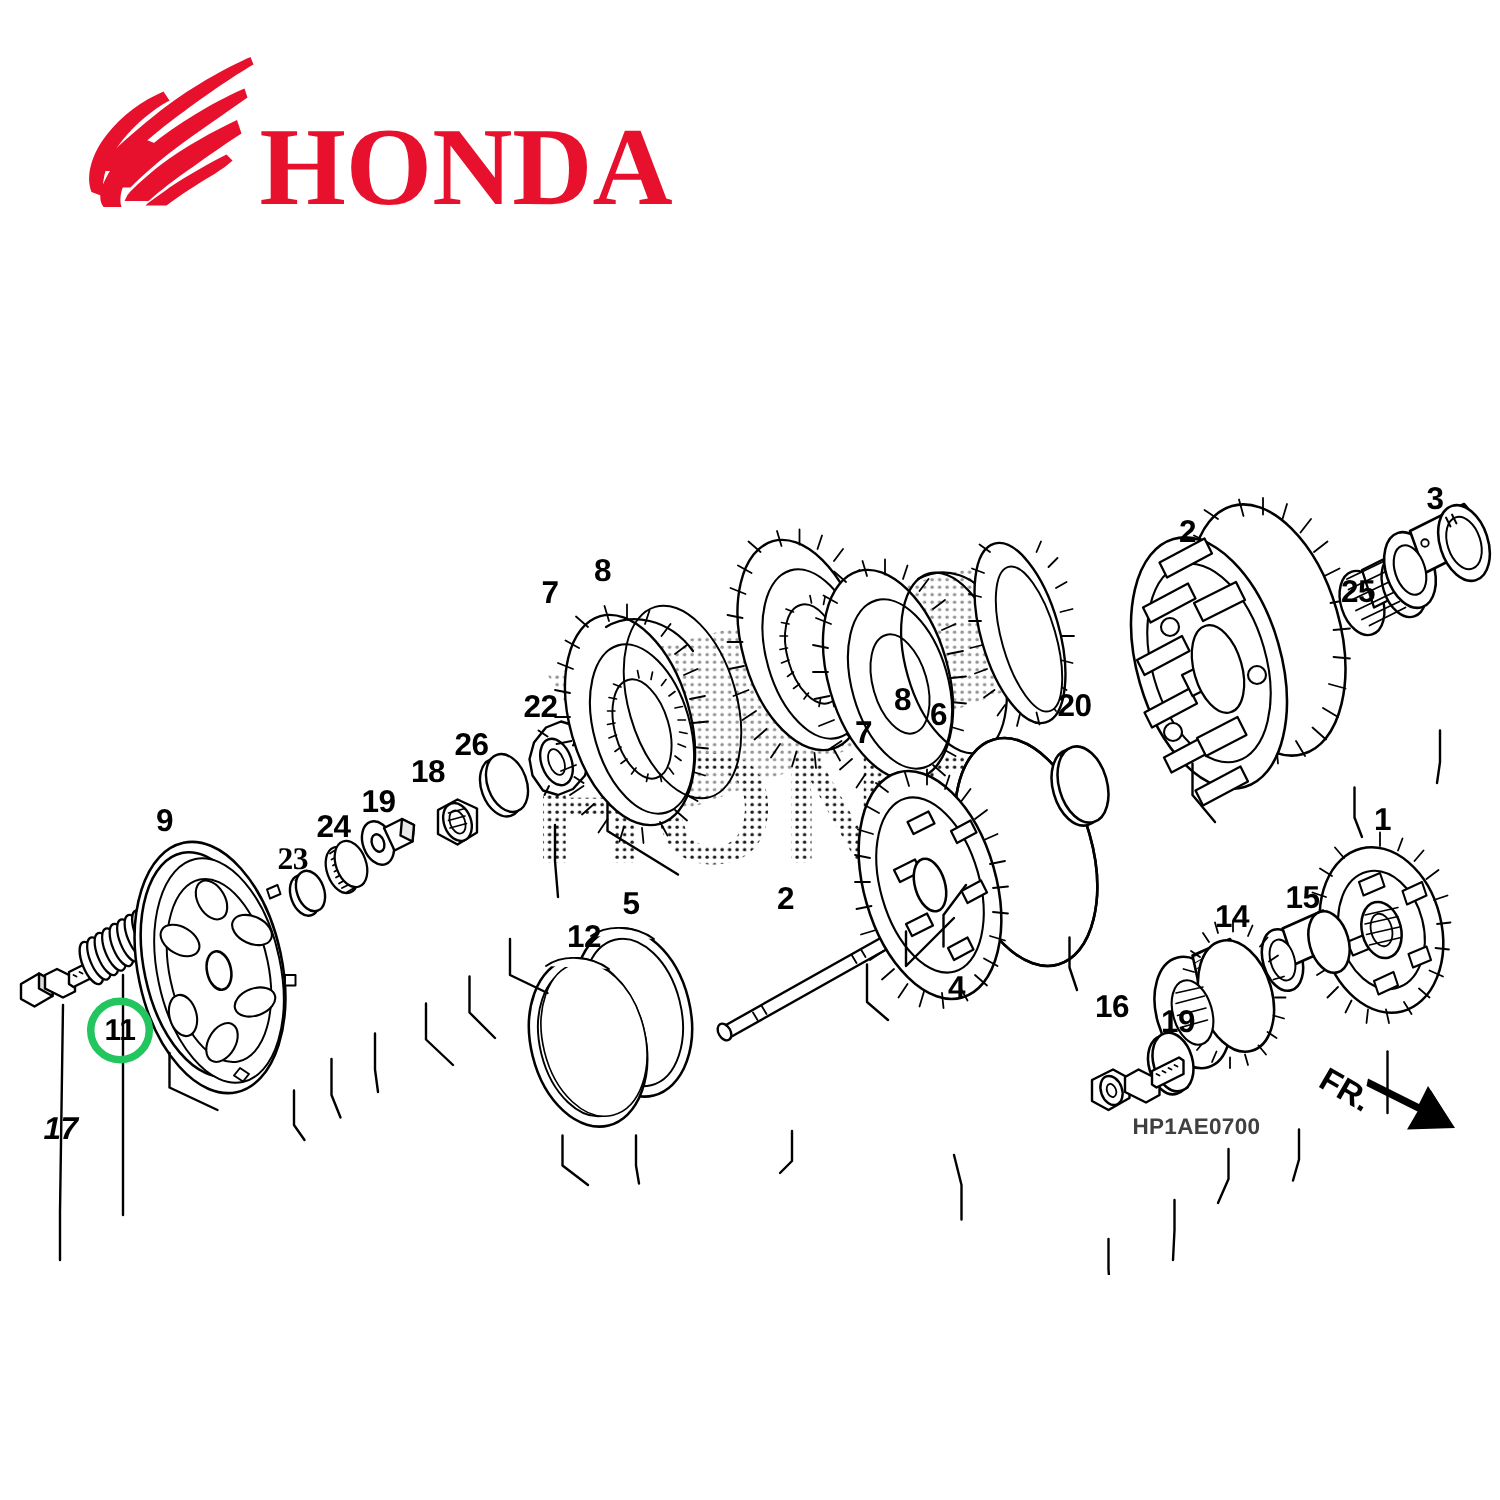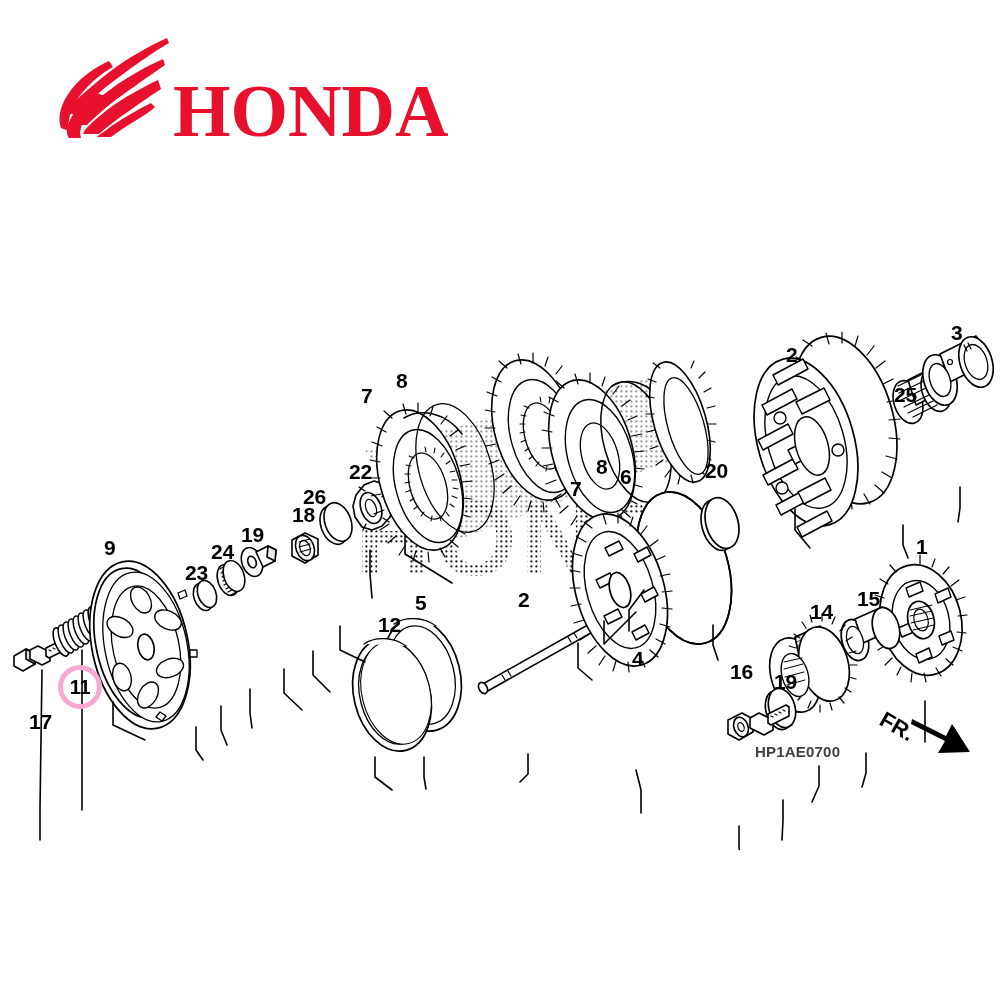--- a/index.html
+++ b/index.html
@@ -33,21 +33,21 @@
     font-size:21px;
     color:#000;
     line-height:1;
     white-space:nowrap;
     letter-spacing:-0.3px;
   }
   .callout.hl{
     color:#000;
     font-size:20px;
     width:44px;height:44px;
-    border:5px solid #f9a8d4;
+    border:5px solid #22c55e;
     border-radius:50%;
     box-sizing:border-box;
     display:flex;align-items:center;justify-content:center;
     background:transparent;
   }
 
   
   #diagram-code{
     position:absolute;left:755px;top:743px;
     font-family:"Liberation Sans", sans-serif;
@@ -515,27 +515,27 @@
   <div class="callout" style="left:570px;top:478px;">7</div>
   <div class="callout" style="left:596px;top:456px;">8</div>
   <div class="callout" style="left:104px;top:537px;">9</div>
   <div class="callout" style="left:241px;top:524px;">19</div>
   <div class="callout hl" style="left:58px;top:665px;">11</div>
   <div class="callout" style="left:366px;top:614px;margin-left:12px;">12</div>
   <div class="callout" style="left:518px;top:589px;">2</div>
   <div class="callout" style="left:810px;top:601px;">14</div>
   <div class="callout" style="left:857px;top:588px;">15</div>
   <div class="callout" style="left:730px;top:661px;">16</div>
-  <div class="callout" style="left:29px;top:711px;">17</div>
-  <div class="callout" style="left:274px;top:504px;margin-left:18px;">18</div>
+  <div class="callout" style="left:29px;top:742px;font-style:italic;">17</div>
+  <div class="callout" style="left:274px;top:504px;">18</div>
   <div class="callout" style="left:774px;top:635px;margin-top:36px;">19</div>
   <div class="callout" style="left:705px;top:460px;">20</div>
   <div class="callout" style="left:303px;top:486px;">26</div>
   <div class="callout" style="left:349px;top:461px;">22</div>
-  <div class="callout" style="left:185px;top:562px;">23</div>
+  <div class="callout" style="left:185px;top:562px;font-family:Liberation Serif, serif;">23</div>
   <div class="callout" style="left:211px;top:541px;">24</div>
   <div class="callout" style="left:894px;top:360px;margin-top:24px;">25</div>
 
   <div id="diagram-code">HP1AE0700</div>
 
   <svg id="fr-marker" viewBox="0 0 100 62">
     <text x="2" y="30" transform="rotate(30 2 30)">FR.</text>
     <g fill="#000">
       <path d="M38 28 L 72 45 L 78 33 L 92 56 L 66 57 L 72 46 L 38 29 Z"></path>
       <path d="M36 25 L 70 42 L 76 30 L 94 58 L 62 59 L 69 47 L 35 30 Z"></path>

